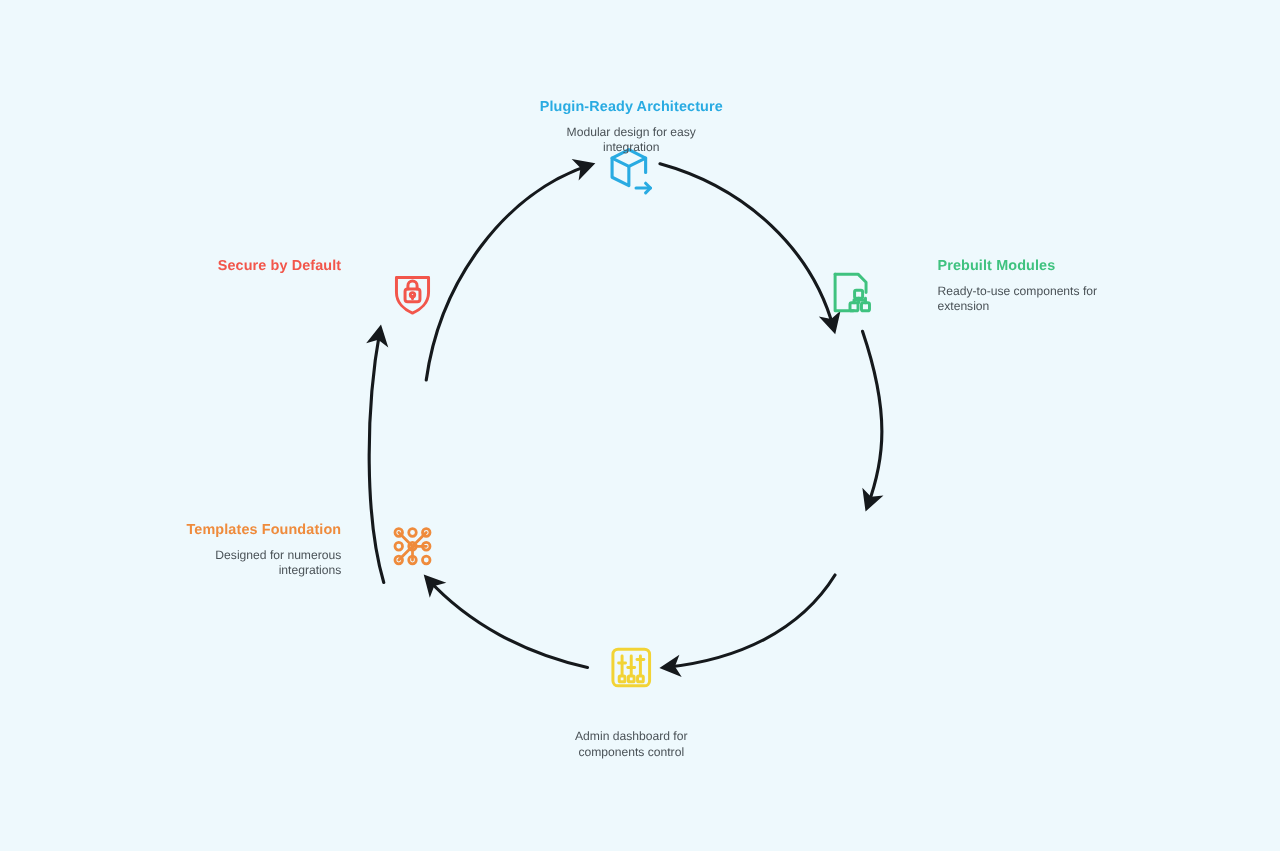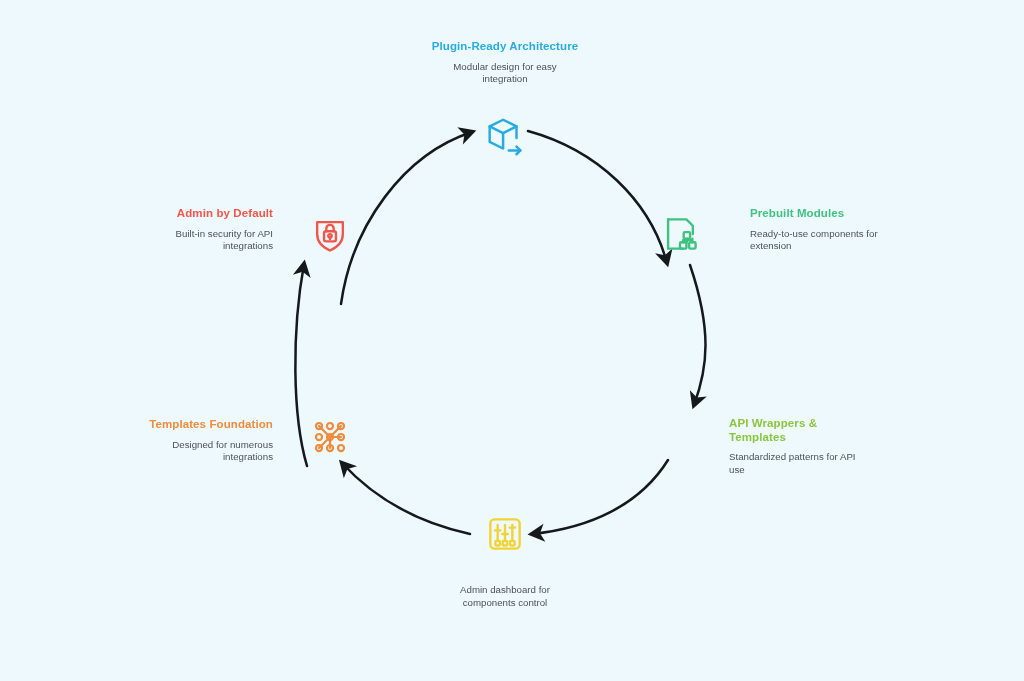--- a/index.html
+++ b/index.html
@@ -61,45 +61,41 @@
       <svg width="46" height="46" viewBox="0 0 48 48" fill="none" stroke="#29abe2" stroke-width="2.6" stroke-linecap="round" stroke-linejoin="round">
         <path d="M22 6 L36 13 L22 20 L8 13 Z"></path>
         <path d="M8 13 L8 29 L22 36 L22 20"></path>
         <path d="M36 13 L36 25"></path>
         <path d="M28 38 L40 38"></path>
         <path d="M36 34 L40 38 L36 42"></path>
       </svg>
     </span>
   </div>
   <div class="label center" style="left:390px;top:40px;">
-    <p class="title" style="color:#29abe2;">Plugin-Ready Architecture</p>
+    <p class="title" style="color:#29abe2;margin-top:40px;">Plugin-Ready Architecture</p>
     <p class="desc" style="padding:0 46px;">Modular design for easy integration</p>
   </div>
 
   <div class="node" style="left:648px;top:202px;">
     <span>
       <svg width="44" height="44" viewBox="0 0 48 48" fill="none" stroke="#3fc27f" stroke-width="2.6" stroke-linecap="round" stroke-linejoin="round">
         <path d="M11 8 H31 L38 15 V24"></path>
         <path d="M11 8 V40 H27"></path>
         <rect x="28" y="22" width="7" height="7" rx="1.4"></rect>
         <rect x="24" y="33" width="7" height="7" rx="1.4"></rect>
         <rect x="34" y="33" width="7" height="7" rx="1.4"></rect>
         <path d="M31.5 29 V33 M37.5 29 V33 M27.5 33 V30.5 H37.5 V33"></path>
       </svg>
     </span>
   </div>
   <div class="label right" style="left:750px;top:207px;width:150px;">
     <p class="title" style="color:#3fc27f;">Prebuilt Modules</p>
     <p class="desc">Ready-to-use components for extension</p>
   </div>
 
-  <div class="label right" style="left:729px;top:417px;width:140px;">
-    <p class="title" style="color:#8cc63f;">API Wrappers &amp; Templates</p>
-    <p class="desc">Standardized patterns for API use</p>
-  </div>
 
   <div class="node" style="left:473px;top:502px;">
     <span>
       <svg width="44" height="44" viewBox="0 0 48 48" fill="none" stroke="#f2d335" stroke-width="2.6" stroke-linecap="round" stroke-linejoin="round">
         <rect x="8" y="8" width="32" height="32" rx="4.5"></rect>
         <path d="M16 14 V30 M24 14 V30 M32 14 V30"></path>
         <path d="M13 20 H19 M21 24 H27 M29 17 H35"></path>
         <rect x="13.5" y="31.5" width="5" height="5" rx="1"></rect>
         <rect x="21.5" y="31.5" width="5" height="5" rx="1"></rect>
         <rect x="29.5" y="31.5" width="5" height="5" rx="1"></rect>
@@ -136,17 +132,16 @@
       <svg width="44" height="44" viewBox="0 0 48 48" fill="none" stroke="#f2564b" stroke-width="2.6" stroke-linecap="round" stroke-linejoin="round">
         <path d="M10 11 H38 V24 C38 33 31 39 24 42 C17 39 10 33 10 24 Z"></path>
         <rect x="17.5" y="21" width="13" height="11" rx="2.2"></rect>
         <path d="M20 21 V18 A4 4 0 0 1 28 18 V21"></path>
         <circle cx="24" cy="26" r="1.9"></circle>
         <path d="M24 27.5 V29.5"></path>
       </svg>
     </span>
   </div>
   <div class="label left" style="left:128px;top:207px;width:145px;">
-    <p class="title" style="color:#f2564b;">Admin by Default</p>
-    <p class="desc">Built-in security for API integrations</p>
+    <p class="title" style="color:#f2564b;">Secure by Default</p>
   </div>
 
 </div>
 
 </body></html>

